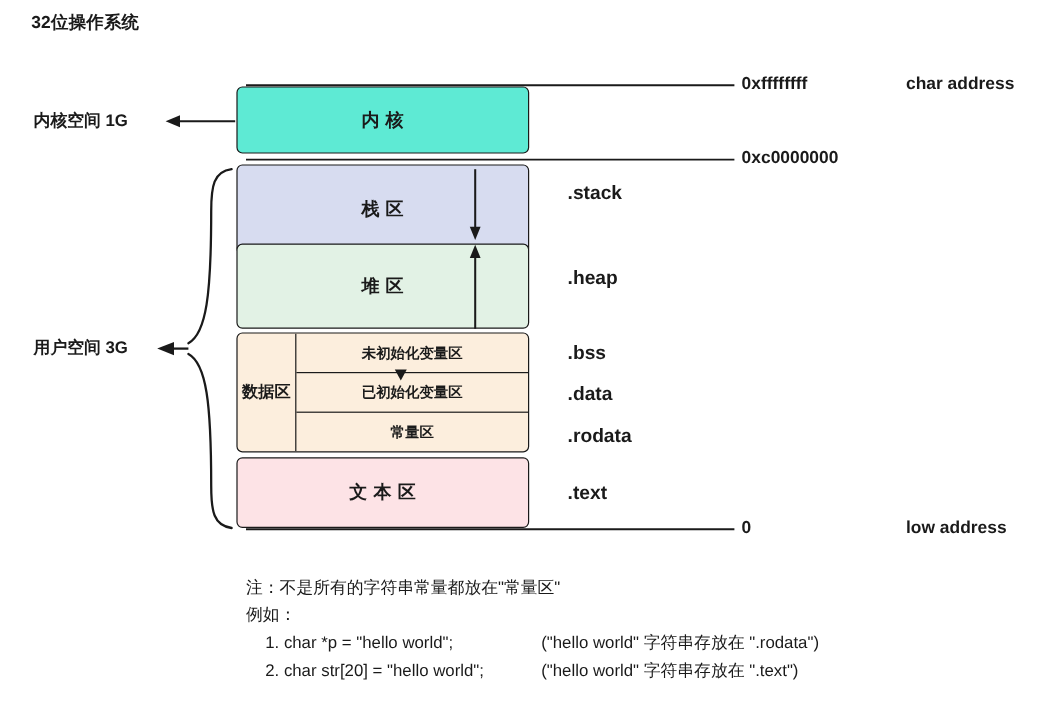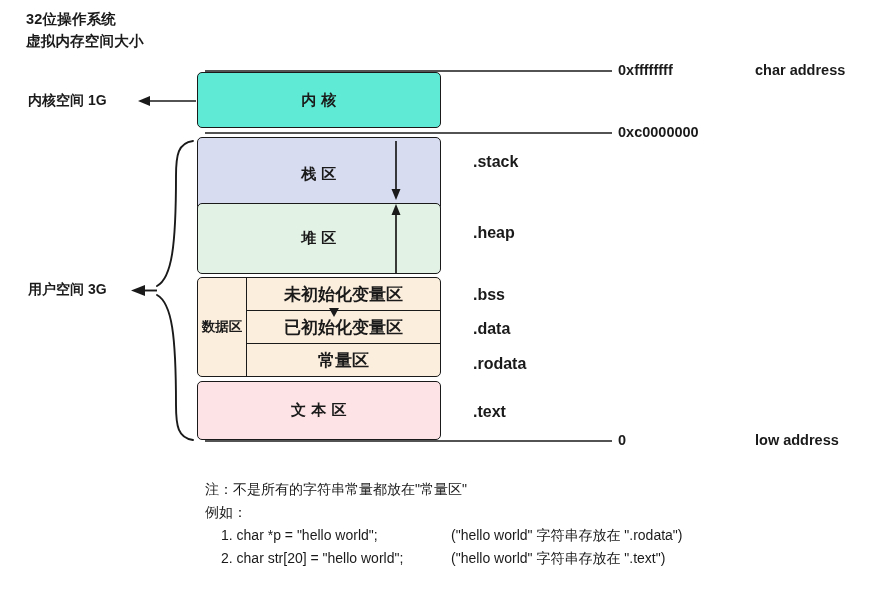--- a/index.html
+++ b/index.html
@@ -71,21 +71,21 @@
   #data-region-right {
     flex: 1 1 auto;
     display: flex;
     flex-direction: column;
   }
   .data-row {
     flex: 1 1 0;
     display: flex;
     align-items: center;
     justify-content: center;
-    font-size: 17px;
+    font-size: 12px;
     font-weight: bold;
     position: relative;
   }
   .data-row + .data-row { border-top: 1.5px solid #1a1a1a; }
 
   
   .side-label {
     font-size: 14px;
     font-weight: bold;
     white-space: nowrap;
@@ -120,21 +120,20 @@
 
   svg { overflow: visible; }
 </style>
 </head>
 <body>
 
 <div id="stage">
 
   <div id="title-block" class="abs">
     <div>32位操作系统</div>
-    <div>虚拟内存空间大小</div>
   </div>
 
   <div class="mem-block abs" id="blk-kernel" style="left:197px; top:72px; width:244px; height:56px; background:#5eead4;">
     <span class="blabel">内  核</span>
   </div>
 
   <div class="mem-block abs" id="blk-stack" style="left:197px; top:137px; width:244px; height:75px; background:#d7dcf0;">
     <span class="blabel">栈   区</span>
   </div>
 

